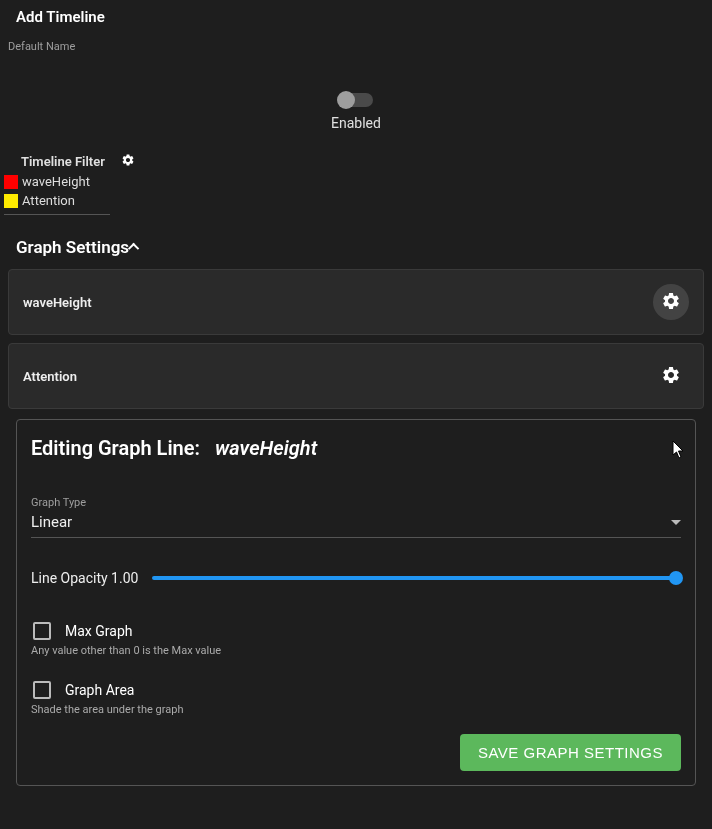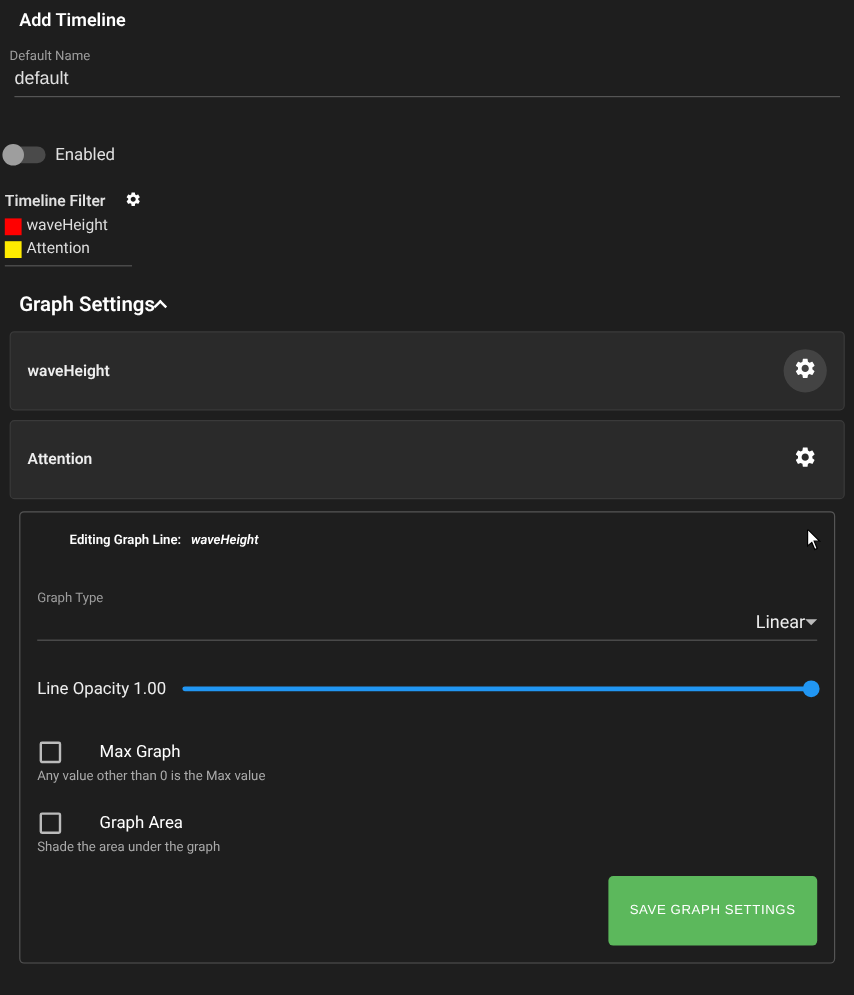--- a/index.html
+++ b/index.html
@@ -41,20 +41,21 @@
       padding: 4px 0 6px 0;
       margin: 0 4px;
       outline: none;
     }
     .toggle-row {
       display: flex;
       align-items: center;
       gap: 8px;
       padding: 4px 0;
       margin-top: 36px;
+      flex-direction: column;
     }
     .toggle {
       width: 34px;
       height: 14px;
       background: #4a4a4a;
       border-radius: 7px;
       position: relative;
       cursor: pointer;
     }
     .toggle-thumb {
@@ -72,20 +73,21 @@
     }
     .filter-section {
       margin-top: 18px;
     }
     .filter-header {
       display: flex;
       align-items: center;
       gap: 16px;
       font-size: 13px;
       font-weight: 600;
+      margin-left: 17px;
     }
     .filter-row {
       display: flex;
       align-items: center;
       gap: 4px;
       margin-top: 4px;
     }
     .color-swatch {
       width: 14px;
       height: 14px;
@@ -157,35 +159,34 @@
       height: 14px;
       fill: #fff;
     }
     .editing-panel {
       border: 1px solid #555;
       border-radius: 4px;
       margin: 10px 12px 4px 12px;
       padding: 16px 14px 14px 14px;
     }
     .editing-title {
-      font-size: 11px;
+      font-size: 20px;
       font-weight: 600;
       color: #fff;
-      margin-left: 27px;
     }
     .editing-title .italic {
       font-style: italic;
       font-weight: 600;
     }
     .graph-type-block {
       margin-top: 36px;
     }
     .select-row {
       display: flex;
-      justify-content: flex-end;
+      justify-content: space-between;
       align-items: center;
       border-bottom: 1px solid #555;
       padding: 2px 0 6px 0;
       margin-top: 2px;
     }
     .select-value {
       font-size: 15px;
       color: #eee;
     }
     .caret-down {
@@ -218,21 +219,21 @@
       height: 14px;
       border-radius: 50%;
       background: #2196f3;
       position: absolute;
       right: -2px;
       top: -5px;
     }
     .checkbox-row {
       display: flex;
       align-items: center;
-      gap: 32px;
+      gap: 14px;
       margin-top: 36px;
     }
     .checkbox-row.second {
       margin-top: 24px;
       align-items: center;
     }
     .checkbox {
       width: 18px;
       height: 18px;
       border: 2px solid #bbb;
@@ -250,25 +251,25 @@
       margin-top: 4px;
     }
     .save-btn-row {
       display: flex;
       justify-content: flex-end;
       margin-top: 18px;
     }
     .save-btn {
       background: #5cb85c;
       color: #fff;
-      font-size: 11px;
+      font-size: 15px;
       font-weight: 500;
       letter-spacing: 0.5px;
       border: none;
-      padding: 23px 18px;
+      padding: 10px 18px;
       border-radius: 4px;
       cursor: pointer;
       text-transform: uppercase;
     }
     .info-text {
       font-size: 13px;
       color: #ccc;
       padding: 10px 4px 4px 4px;
     }
     .bottom-toggle {
@@ -289,21 +290,20 @@
     }
   </style>
 </head>
 <body>
 
 <div class="container">
   <div class="title">Add Timeline</div>
 
   <div style="padding: 0 4px;">
     <div class="field-label-small">Default Name</div>
-    <input type="text" class="text-input" value="default" style="">
   </div>
 
   <div class="toggle-row">
     <div class="toggle">
       <div class="toggle-thumb"></div>
     </div>
     <span class="toggle-label">Enabled</span>
   </div>
 
   <div class="filter-section">

